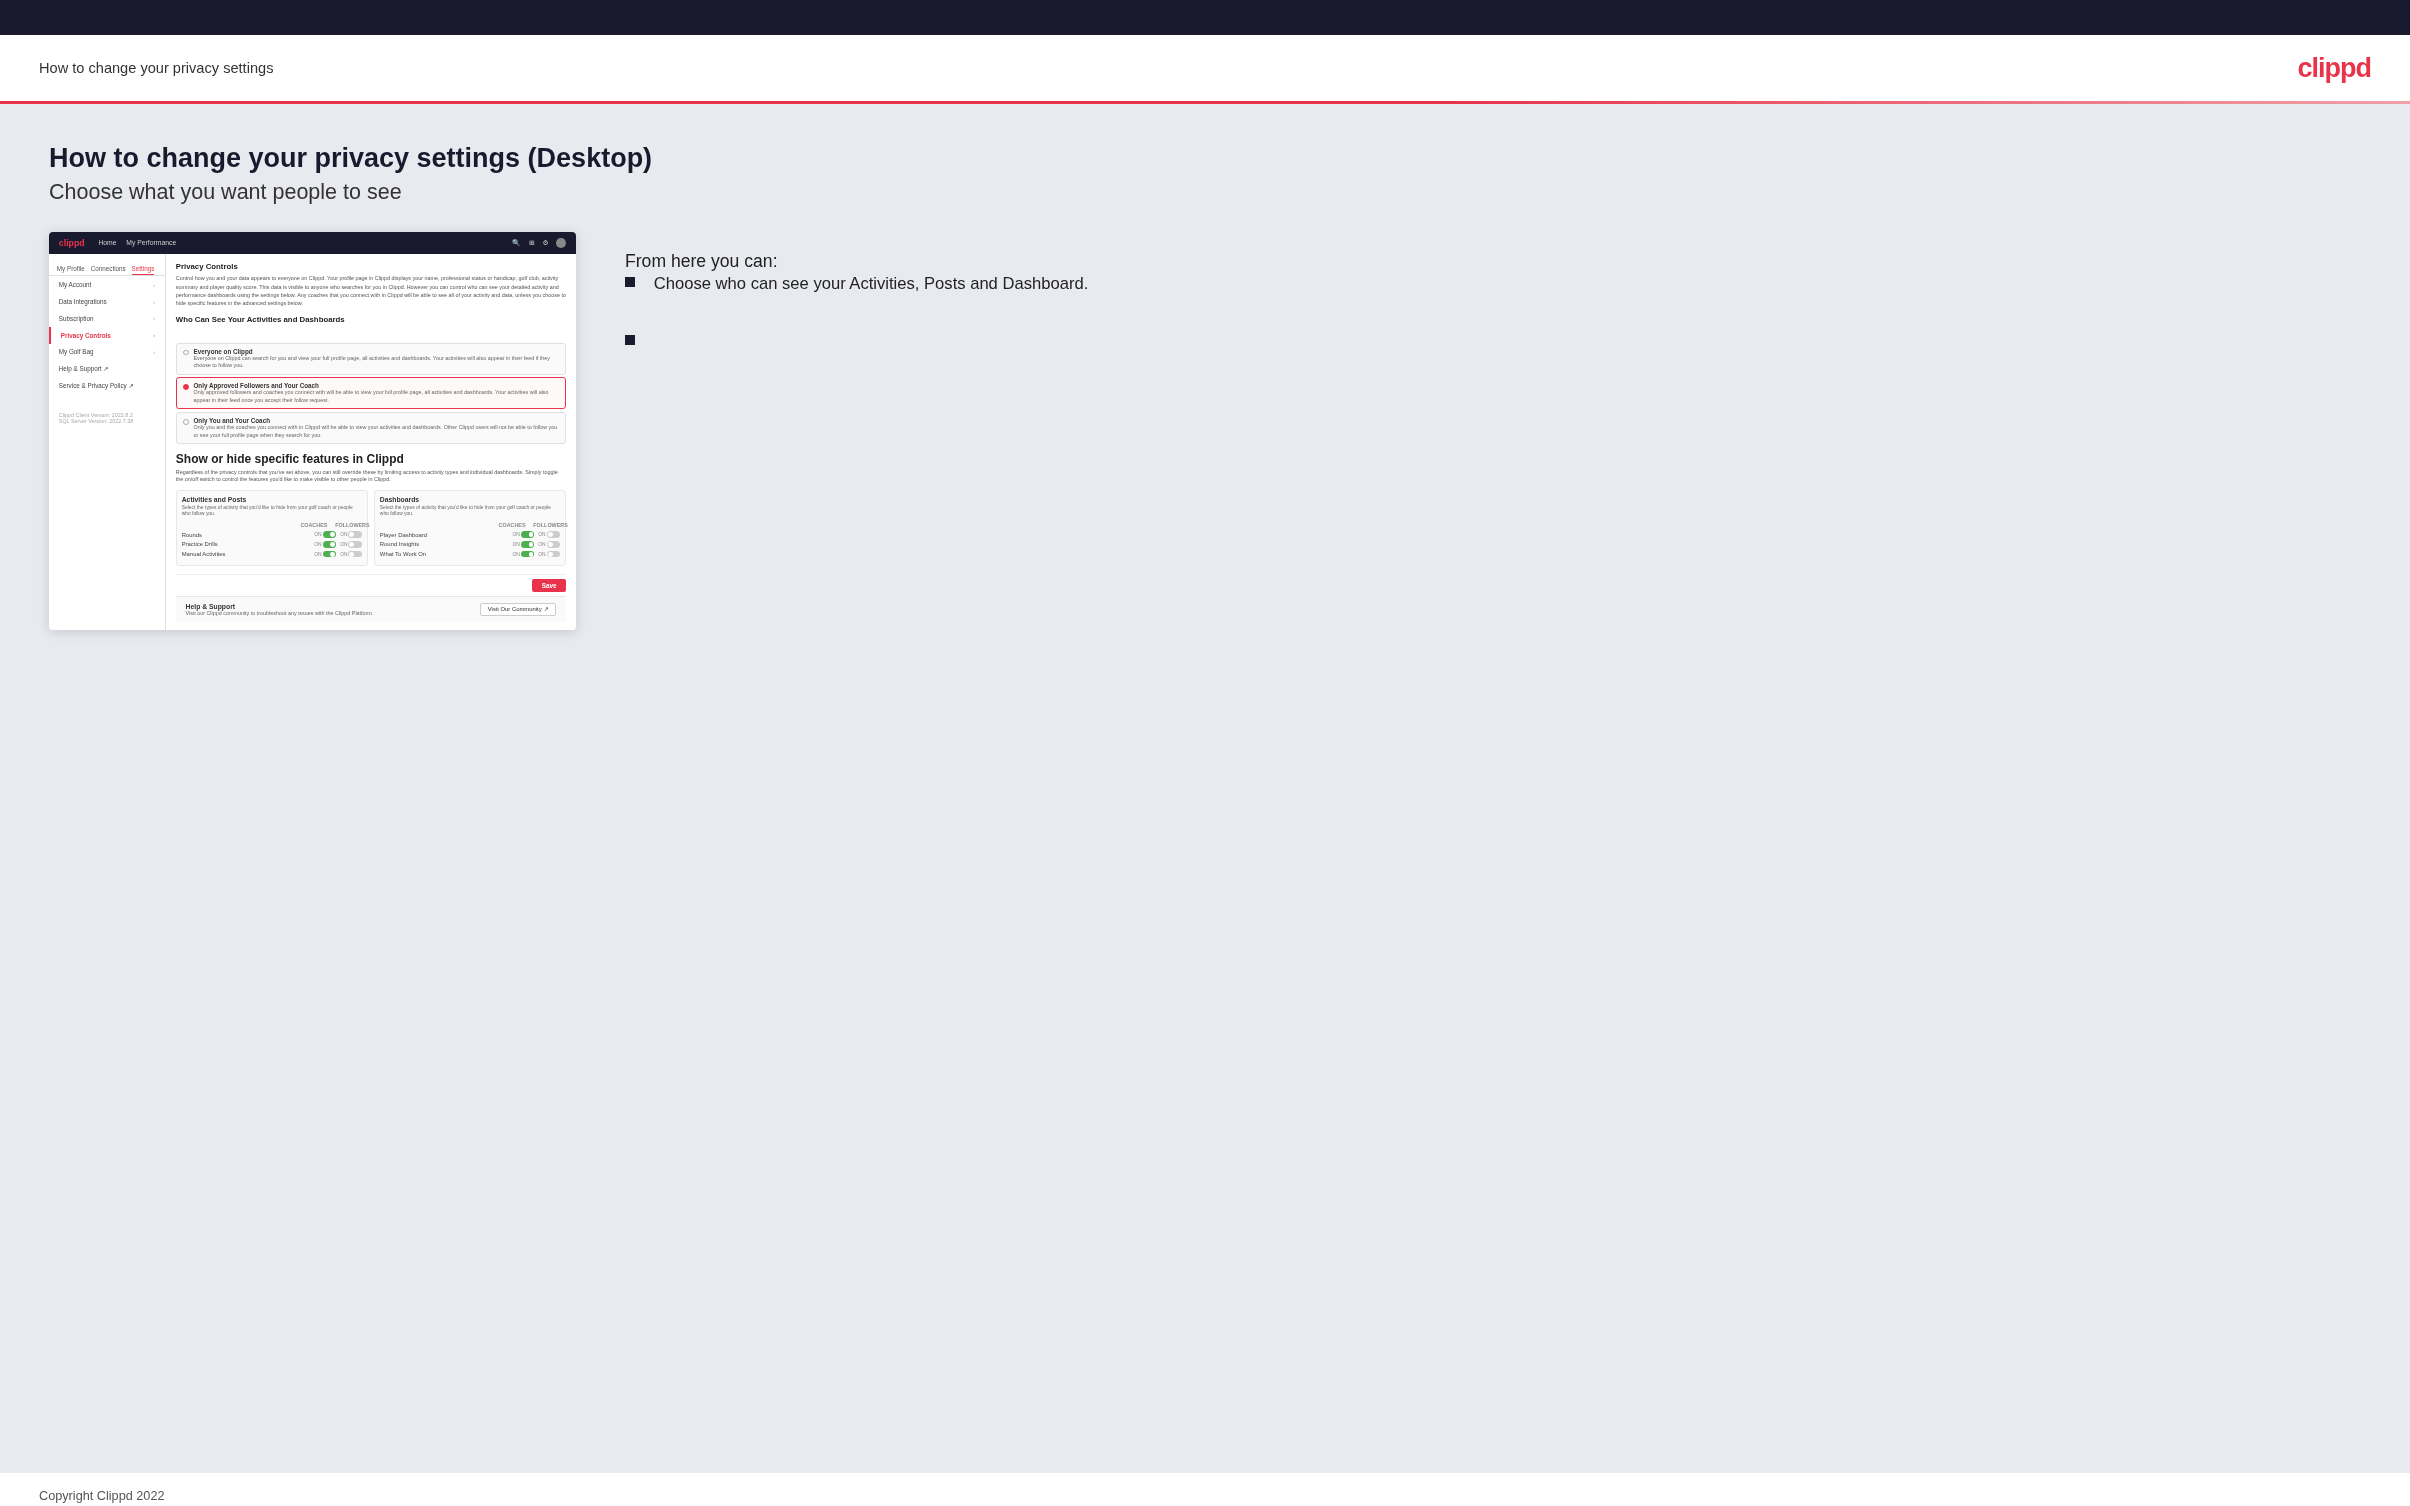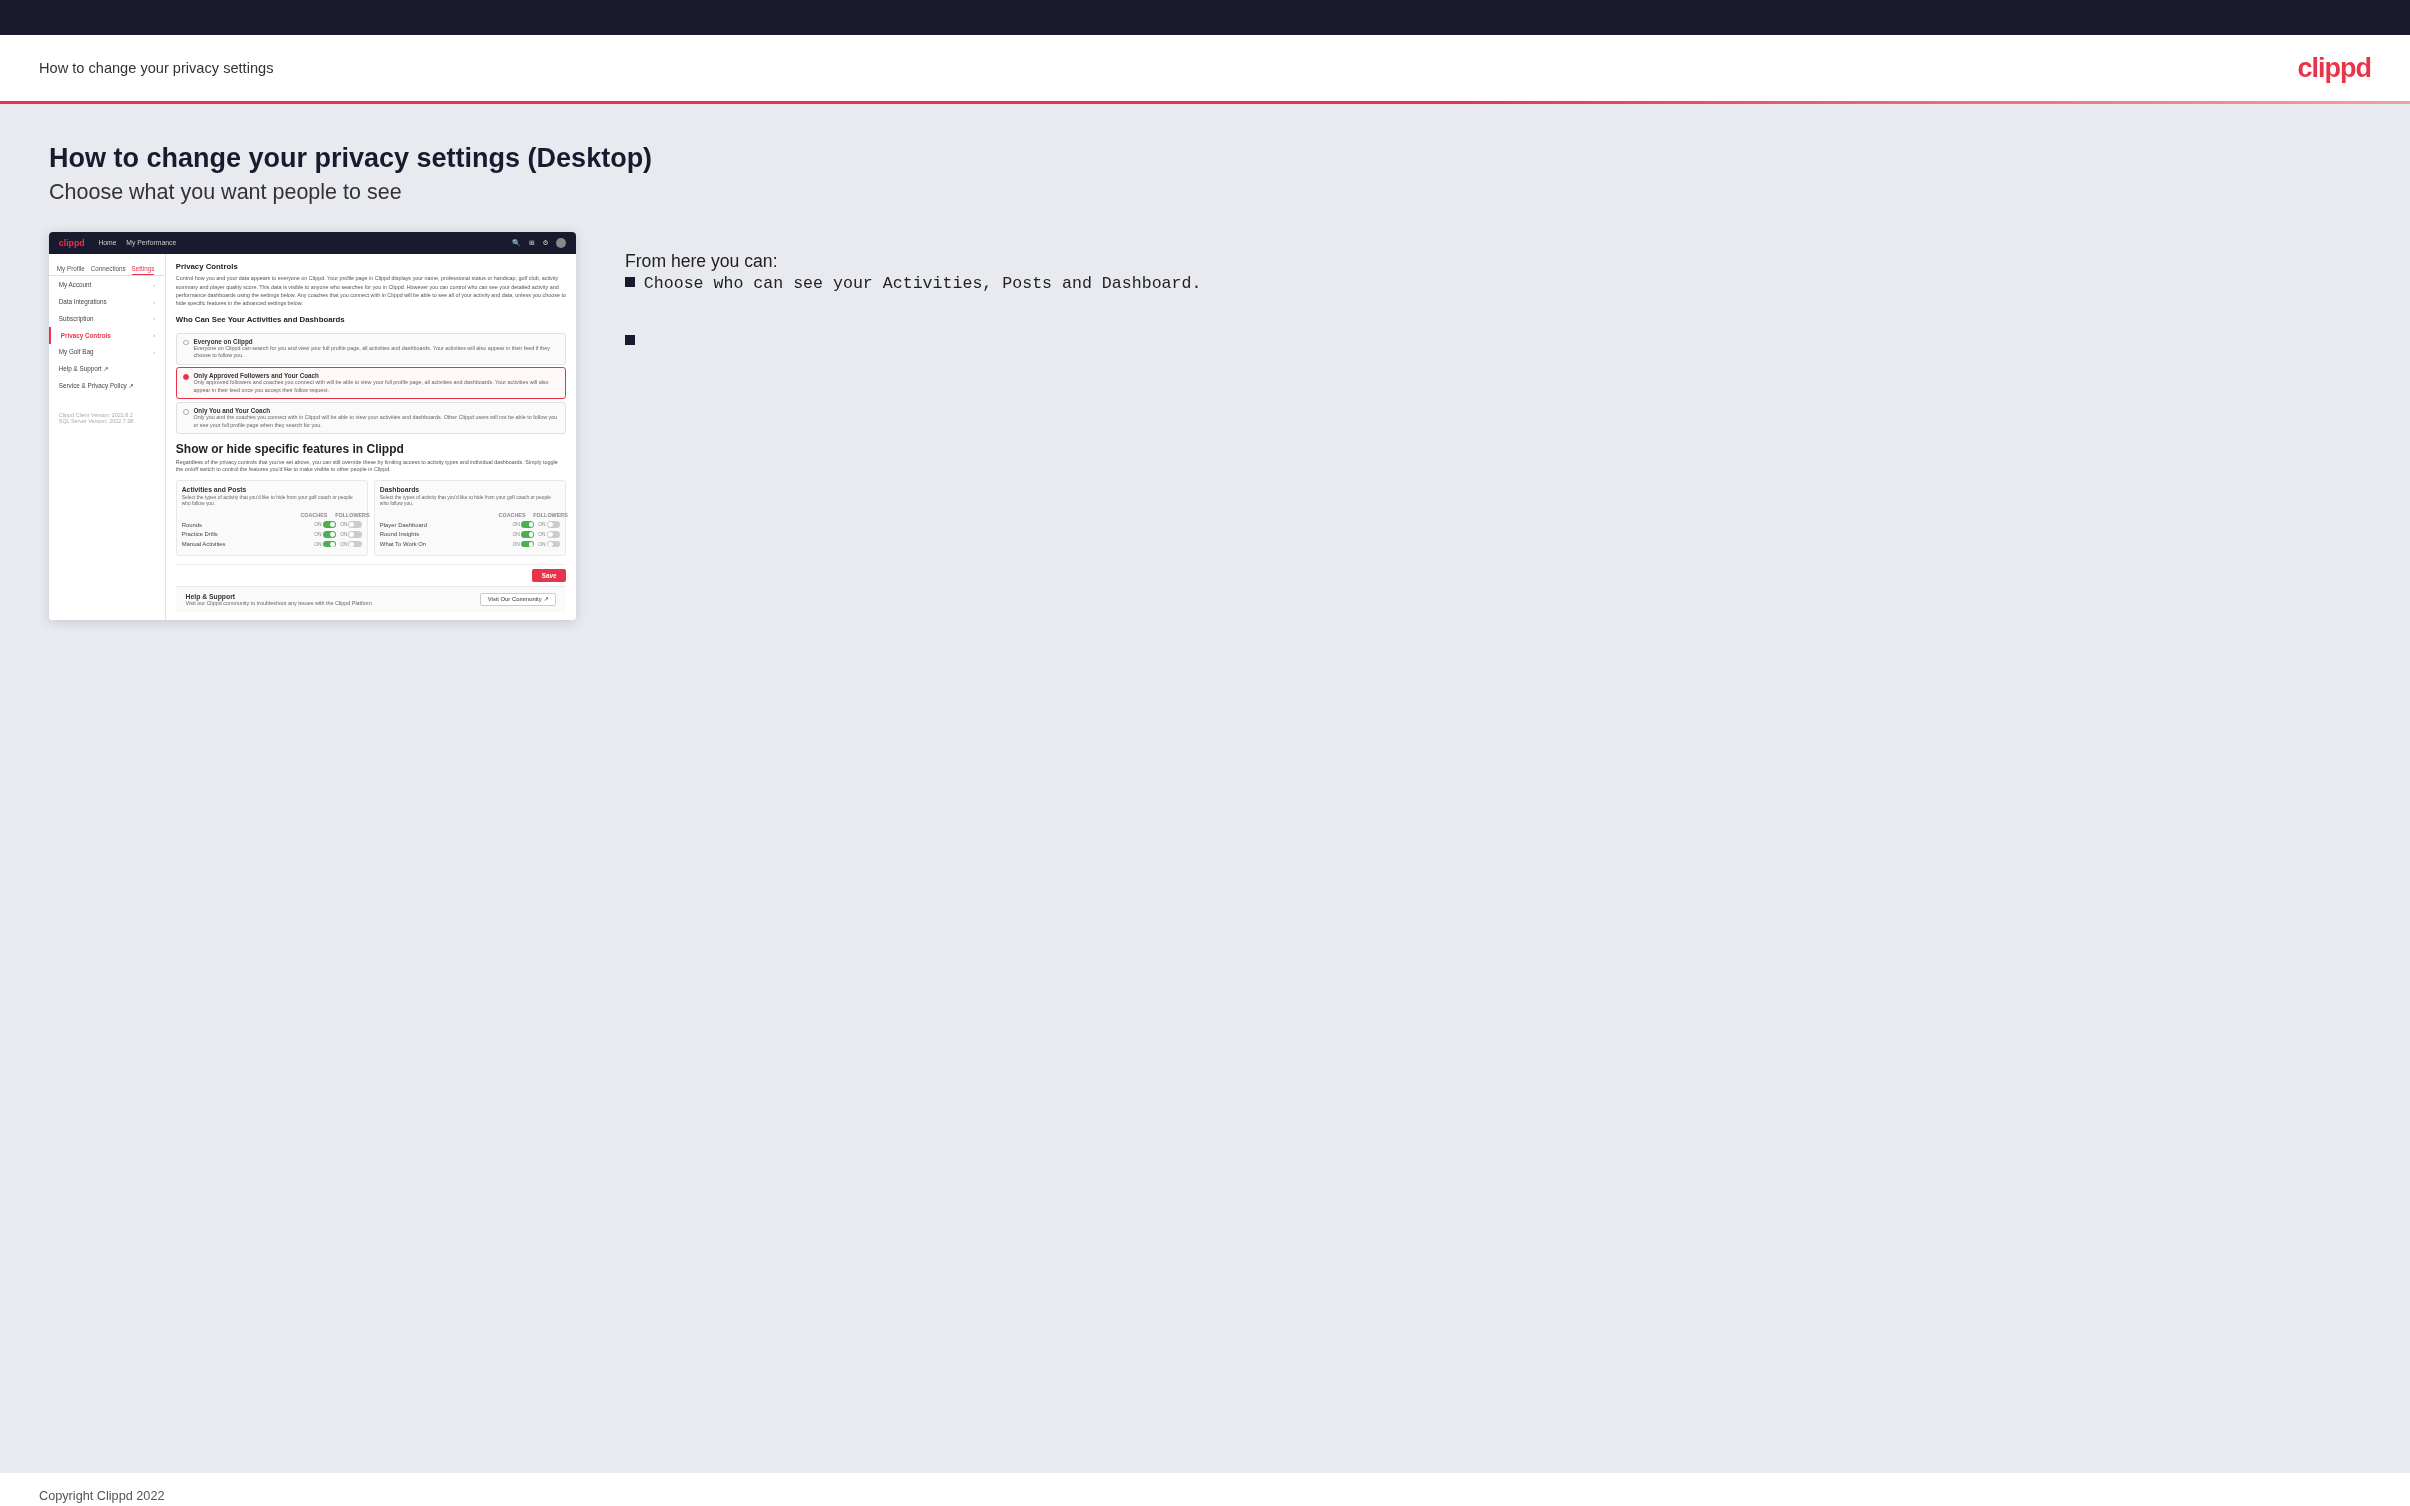--- a/index.html
+++ b/index.html
@@ -402,24 +402,23 @@
     }
 
     .bullets-heading {
       font-size: 17.6px;
       font-weight: 400;
       color: #222;
     }
 
     .bullet-item {
       display: flex;
-      gap: 9px;
+      gap: 19px;
       margin-bottom: 33px;
       align-items: flex-start;
-      font-family: Liberation Mono, monospace;
     }
 
     .bullet-square {
       width: 9.8px;
       height: 9.8px;
       background: #1a1a2e;
       flex-shrink: 0;
       margin-top: 4.9px;
     }
 
@@ -507,21 +506,21 @@
           <div class="mock-sidebar-footer">
             <div>Clippd Client Version: 2022.8.2</div>
             <div>SQL Server Version: 2022.7.38</div>
           </div>
         </div>
 
         <div class="mock-main">
           <div class="mock-section-title">Privacy Controls</div>
           <div class="mock-section-desc">Control how you and your data appears to everyone on Clippd. Your profile page in Clippd displays your name, professional status or handicap, golf club, activity summary and player quality score. This data is visible to anyone who searches for you in Clippd. However you can control who can see your detailed activity and performance dashboards using the settings below. Any coaches that you connect with in Clippd will be able to see all of your activity and data, unless you choose to hide specific features in the advanced settings below.</div>
 
-          <div class="mock-section-title" style="margin-bottom:9px;">Who Can See Your Activities and Dashboards</div>
+          <div class="mock-section-title" style="margin-bottom:19px;">Who Can See Your Activities and Dashboards</div>
 
           <div class="mock-radio-group">
             <div class="mock-radio-option">
               <div class="mock-radio-dot"></div>
               <div>
                 <div class="mock-radio-label">Everyone on Clippd</div>
                 <div class="mock-radio-desc">Everyone on Clippd can search for you and view your full profile page, all activities and dashboards. Your activities will also appear in their feed if they choose to follow you.</div>
               </div>
             </div>
             <div class="mock-radio-option selected">

